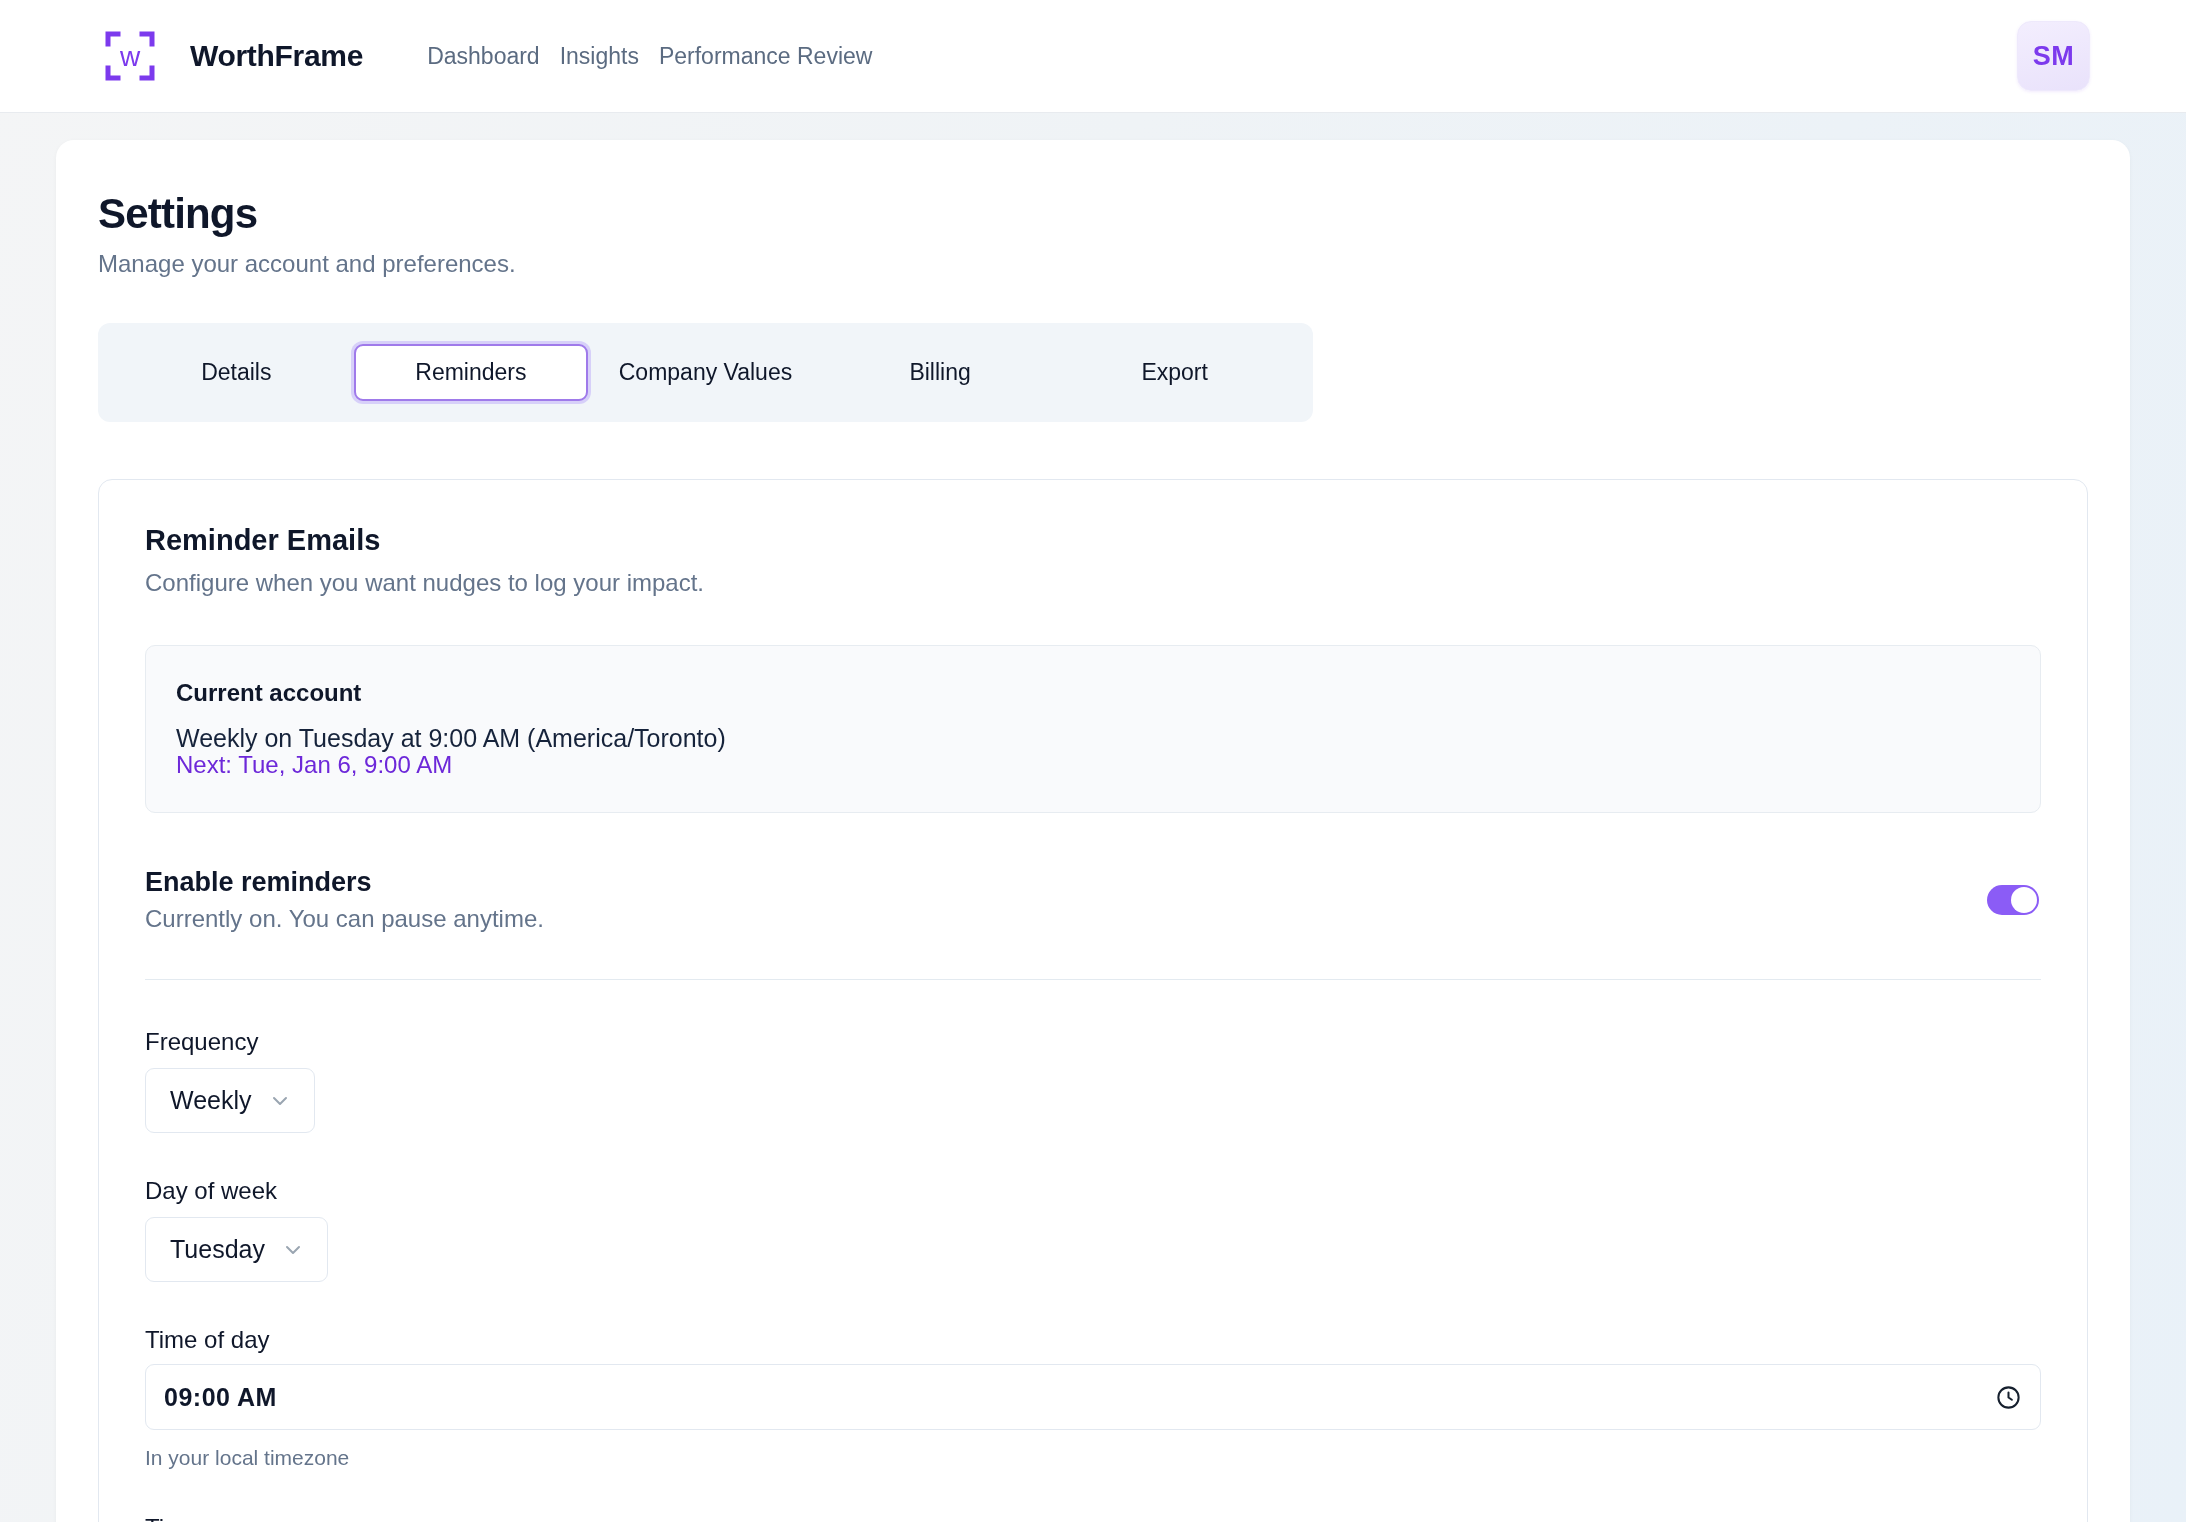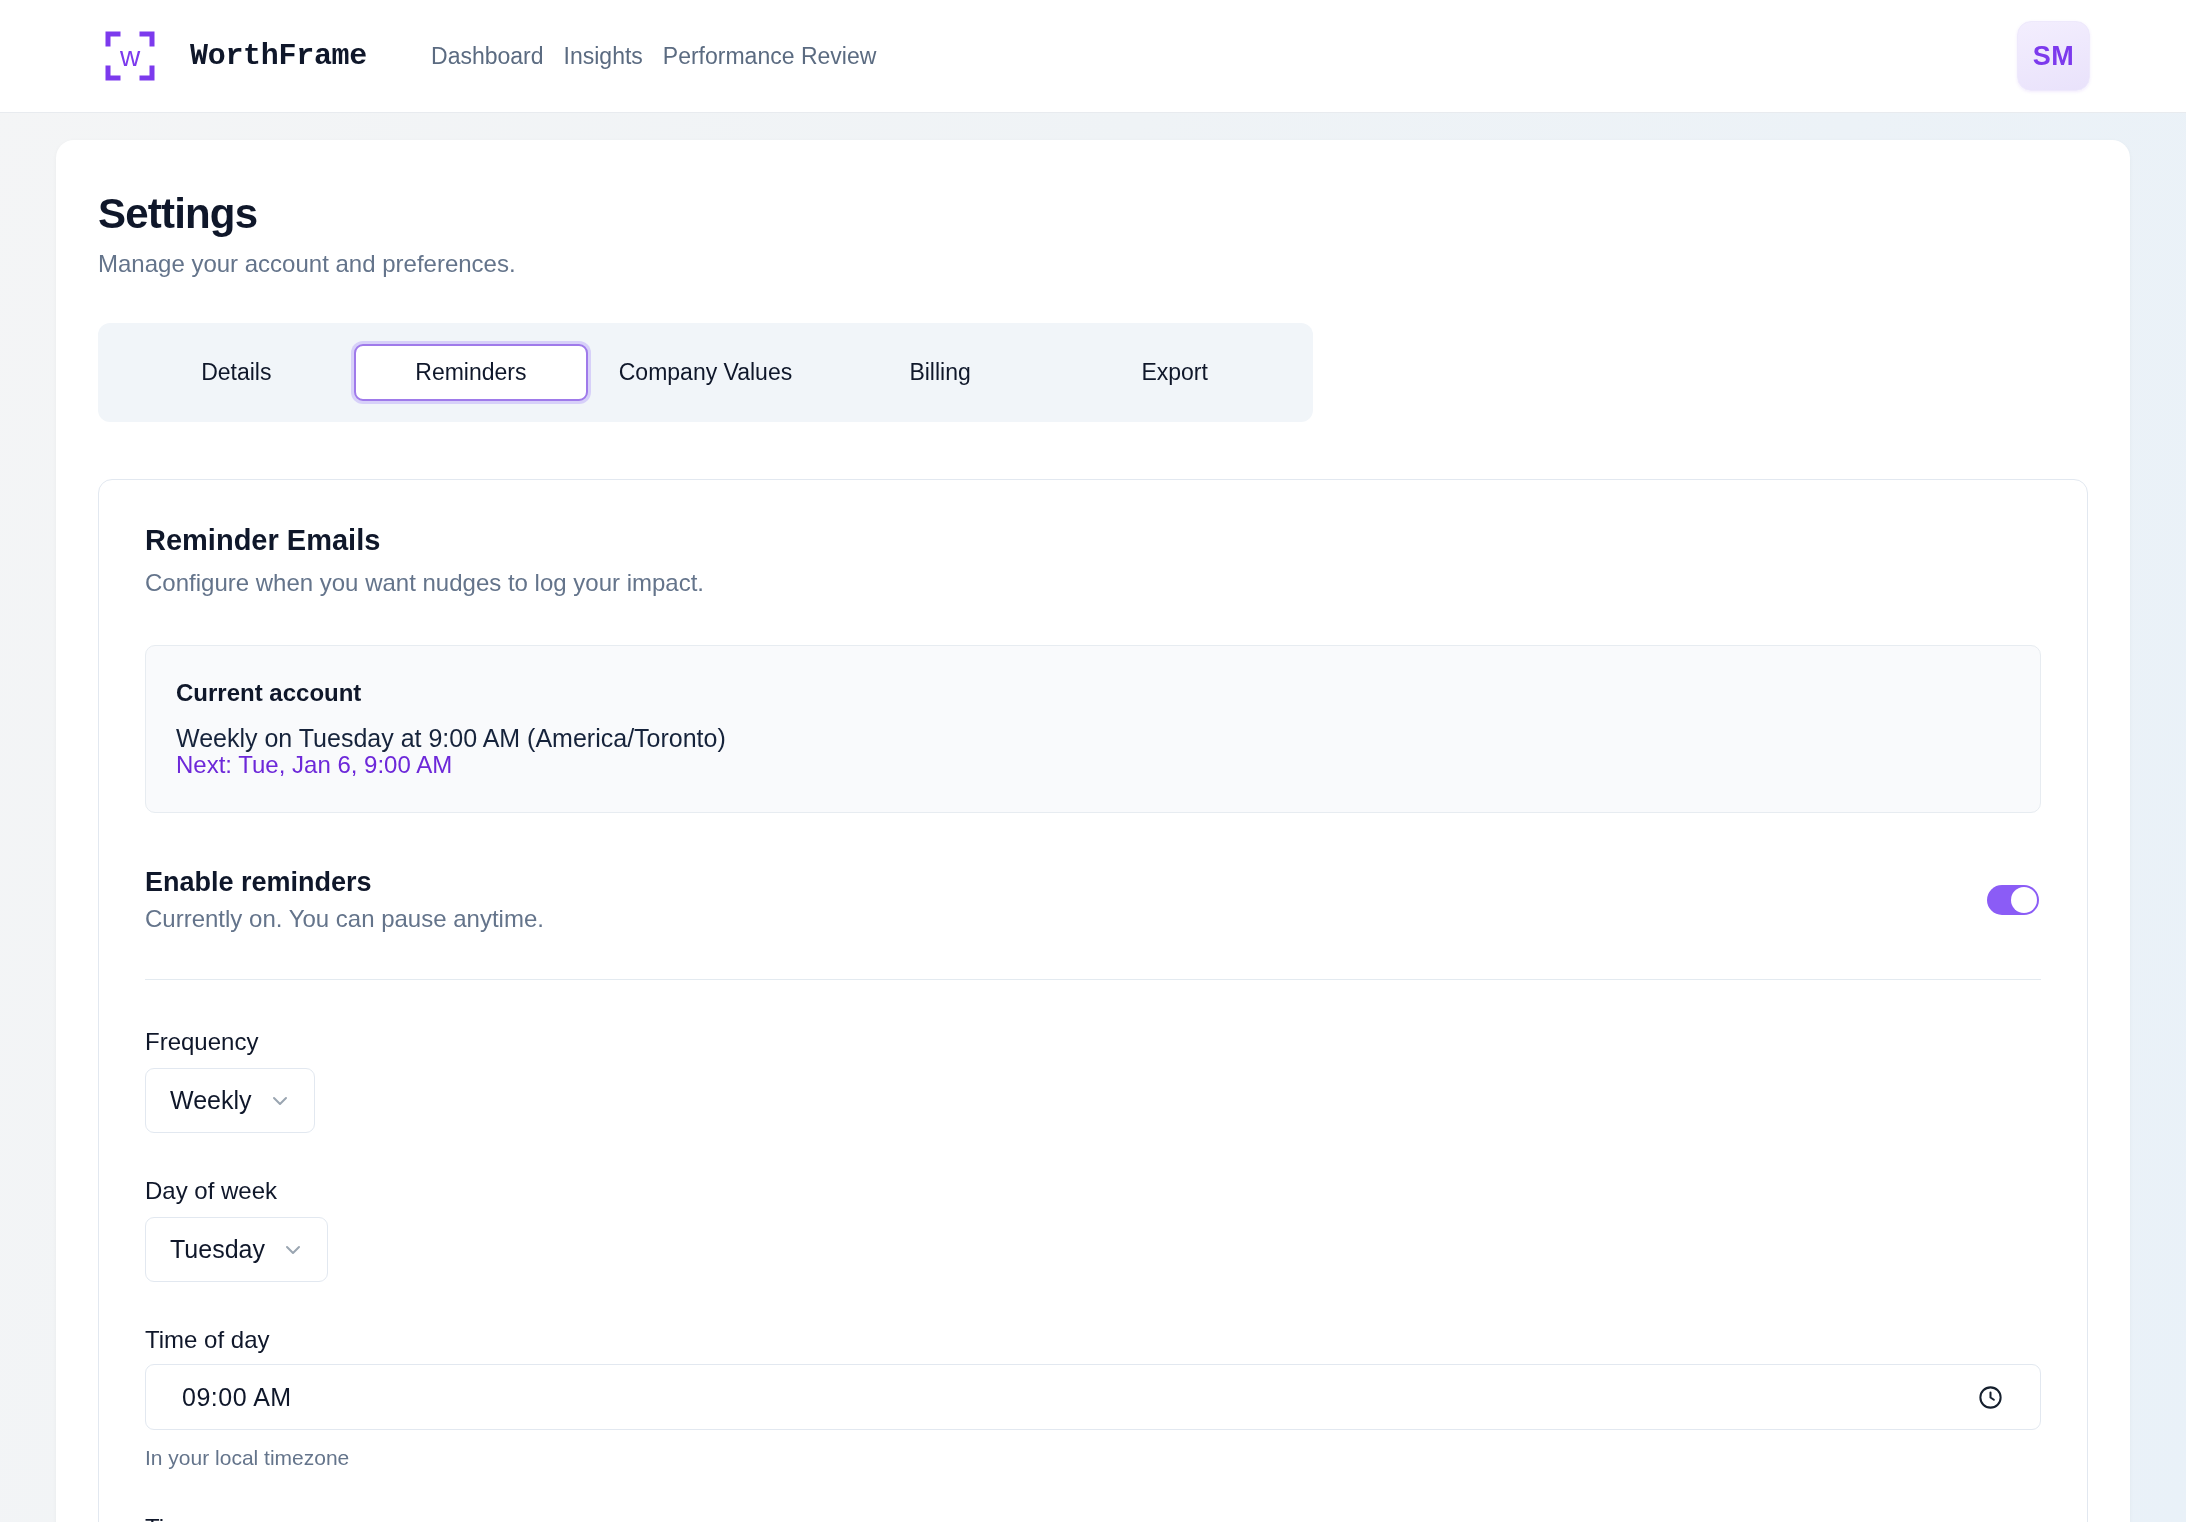--- a/index.html
+++ b/index.html
@@ -14,21 +14,21 @@
   .header {
     height:113px; background:#ffffff; border-bottom:1px solid #e8ebef;
     display:flex; align-items:center; padding:0 96px 0 100px;
   }
   .logo-box { position:relative; width:60px; height:60px; margin-right:30px; flex:none; }
   .logo-box svg { position:absolute; inset:0; }
   .logo-letter {
     position:absolute; inset:0; display:flex; align-items:center; justify-content:center;
     color:#7c3aed; font-size:28px; font-weight:500; padding-top:2px;
   }
-  .brand { font-size:30px; font-weight:700; letter-spacing:-0.3px; margin-right:64px;font-family:Liberation Mono, monospace; }
+  .brand { font-size:30px; font-weight:700; letter-spacing:-0.3px; margin-right:64px; }
   .nav { display:flex; align-items:center; gap:20px; }
   .nav-link { font-size:23px; color:#5b6b81; cursor:pointer; }
   .spacer { flex:1; }
   .avatar {
     width:73px; height:70px; border-radius:14px;
     background:linear-gradient(165deg,#f3eefe 0%,#e9e2fb 100%);
     border:1px solid #eee9fc;
     display:flex; align-items:center; justify-content:center;
     color:#7c3aed; font-size:27px; font-weight:700; letter-spacing:0.5px;
     box-shadow:0 1px 3px rgba(124,58,237,0.10);
@@ -94,22 +94,22 @@
   .field-label { font-size:24px; font-weight:500; line-height:28px;margin-top:44px; }
   .select {
     margin-top:12px; display:inline-flex; align-items:center; gap:16px;
     border:1px solid #e2e8f0; border-radius:9px; background:#ffffff;
     padding:17px 22px 17px 24px; font-size:25px; color:#0f172a; cursor:pointer;
   }
   .chev { display:inline-flex; }
 
   .time-input {
     margin-top:10px; width:100%; height:66px; border:1px solid #e2e8f0; border-radius:9px;
-    background:#ffffff; display:flex; align-items:center; padding:0 36px;
-    font-size:25px; letter-spacing:0.5px; cursor:text;
+    background:#ffffff; display:flex; align-items:center; padding:0 18px;
+    font-size:25px; letter-spacing:0.5px; cursor:text;font-weight:bold;
   }
   .time-value { flex:1; }
   .field-hint { margin-top:16px; font-size:21px; color:#64748b; }
 
   .field-tz { margin-top:42px; }
 </style>
 </head>
 <body>
 
 <div class="header">

